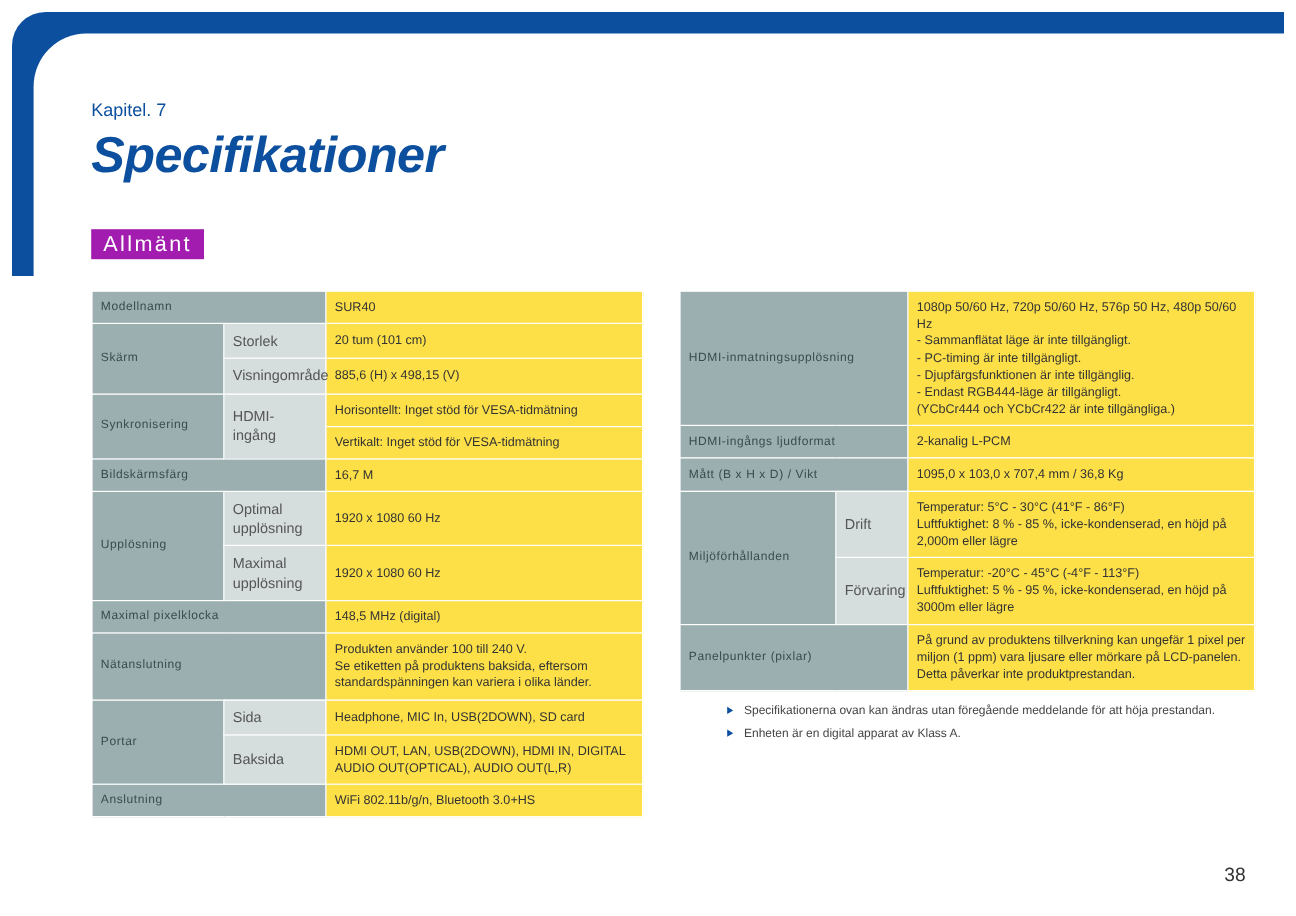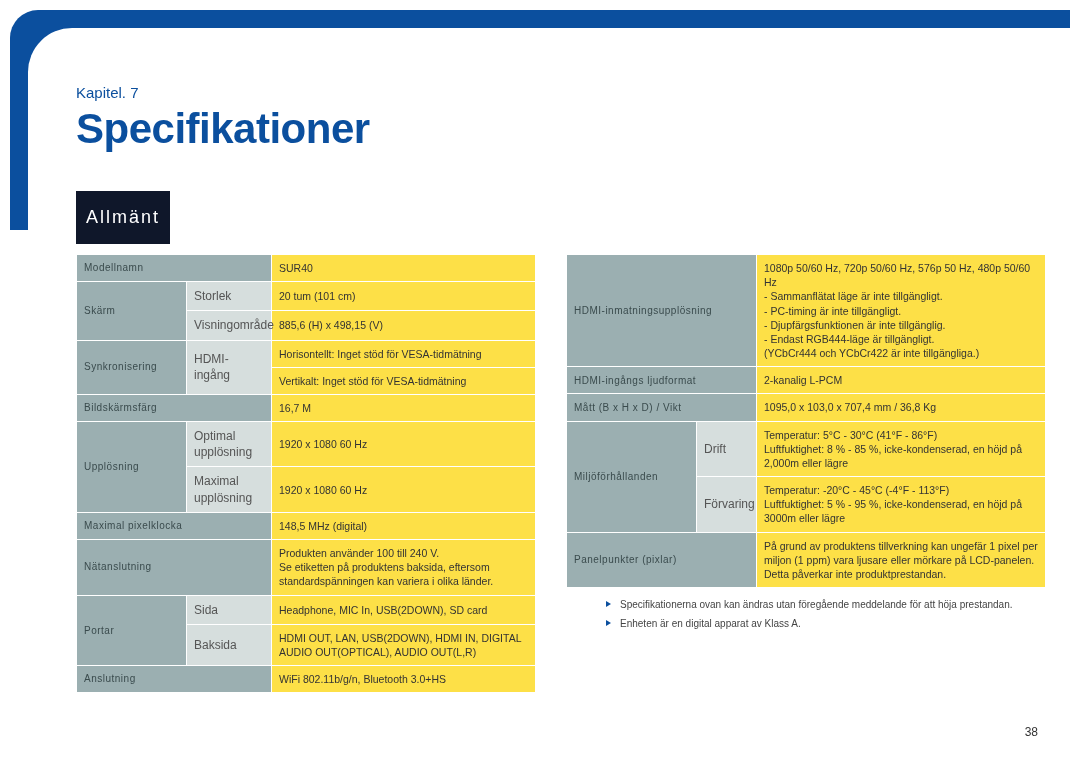--- a/index.html
+++ b/index.html
@@ -49,29 +49,30 @@
     font-size: 15px;
     margin-bottom: 4px;
     font-weight: 400;
   }
   .title {
     color: #0b4f9e;
     font-size: 42px;
     font-weight: 700;
     letter-spacing: -0.5px;
     margin: 0 0 38px 0;
+    font-style: italic;
   }
   .section-label {
     display: inline-block;
-    background: #0f172a;
+    background: #a21caf;
     color: #fff;
     font-size: 18px;
-    padding: 16px 10px;
+    padding: 2px 10px;
     letter-spacing: 2px;
-    margin-bottom: 10px;
+    margin-bottom: 26px;
   }
   .columns {
     display: flex;
     gap: 30px;
     align-items: flex-start;
   }
   table.spec {
     border-collapse: collapse;
     font-size: 10.5px;
     color: #333;
@@ -120,21 +121,21 @@
     top: 3px;
     width: 0; height: 0;
     border-top: 3px solid transparent;
     border-bottom: 3px solid transparent;
     border-left: 5px solid #0b4f9e;
   }
   .page-number {
     position: absolute;
     bottom: 14px;
     right: 32px;
-    font-size: 12px;
+    font-size: 16px;
     color: #333;
     z-index: 2;
   }
 </style>
 </head>
 <body>
 
 <div class="page-frame">
   <div class="blue-corner"></div>
   <div class="white-panel">

